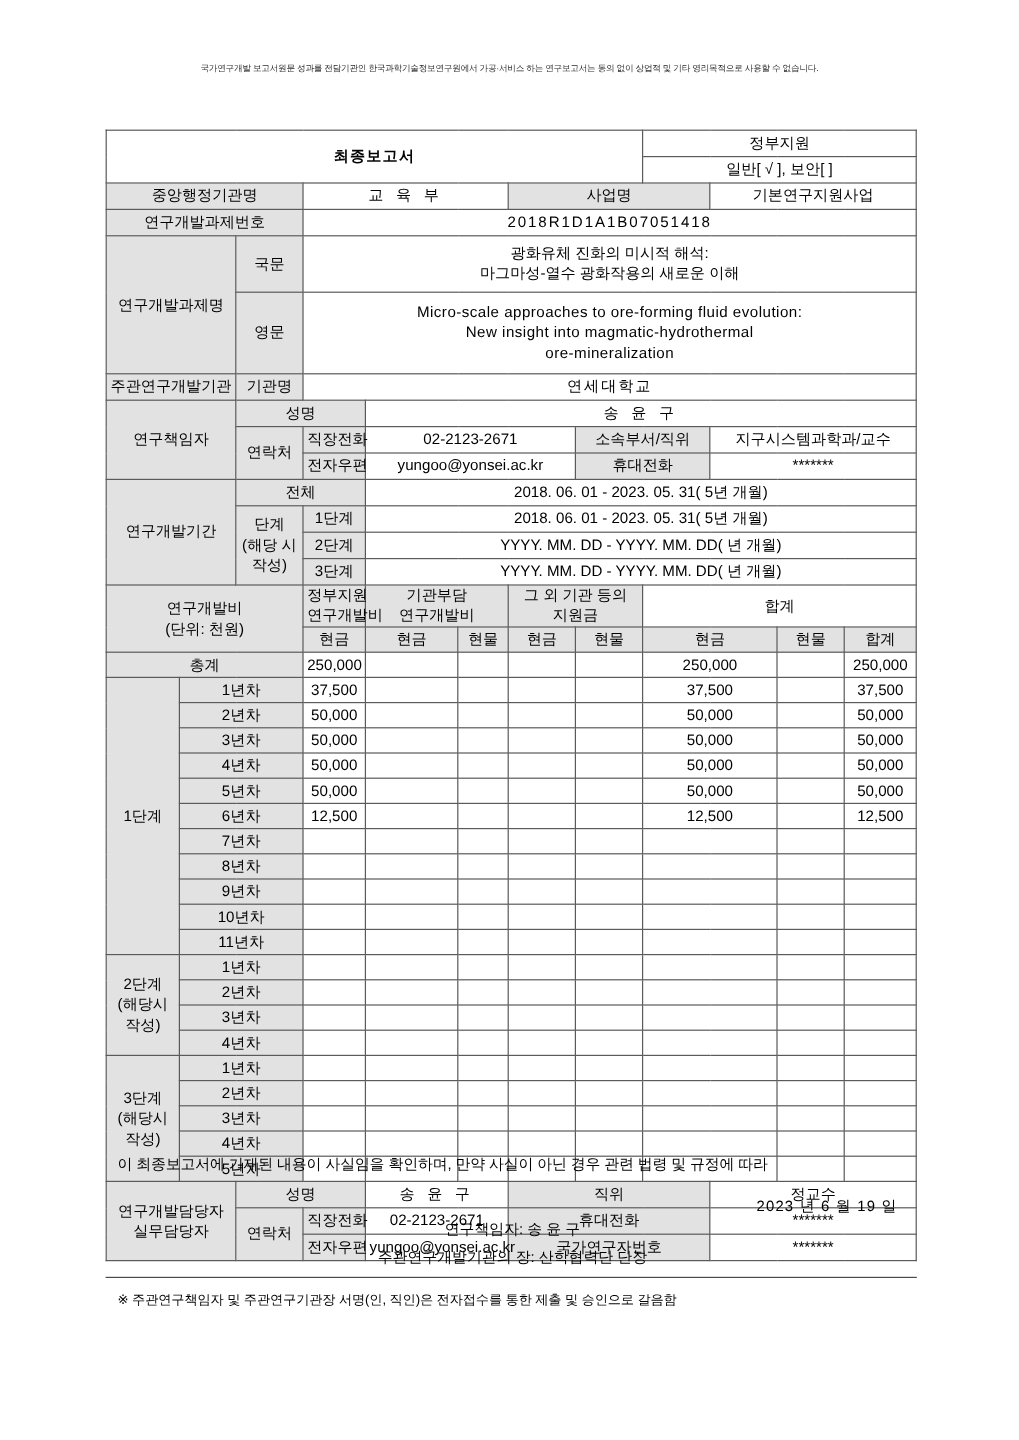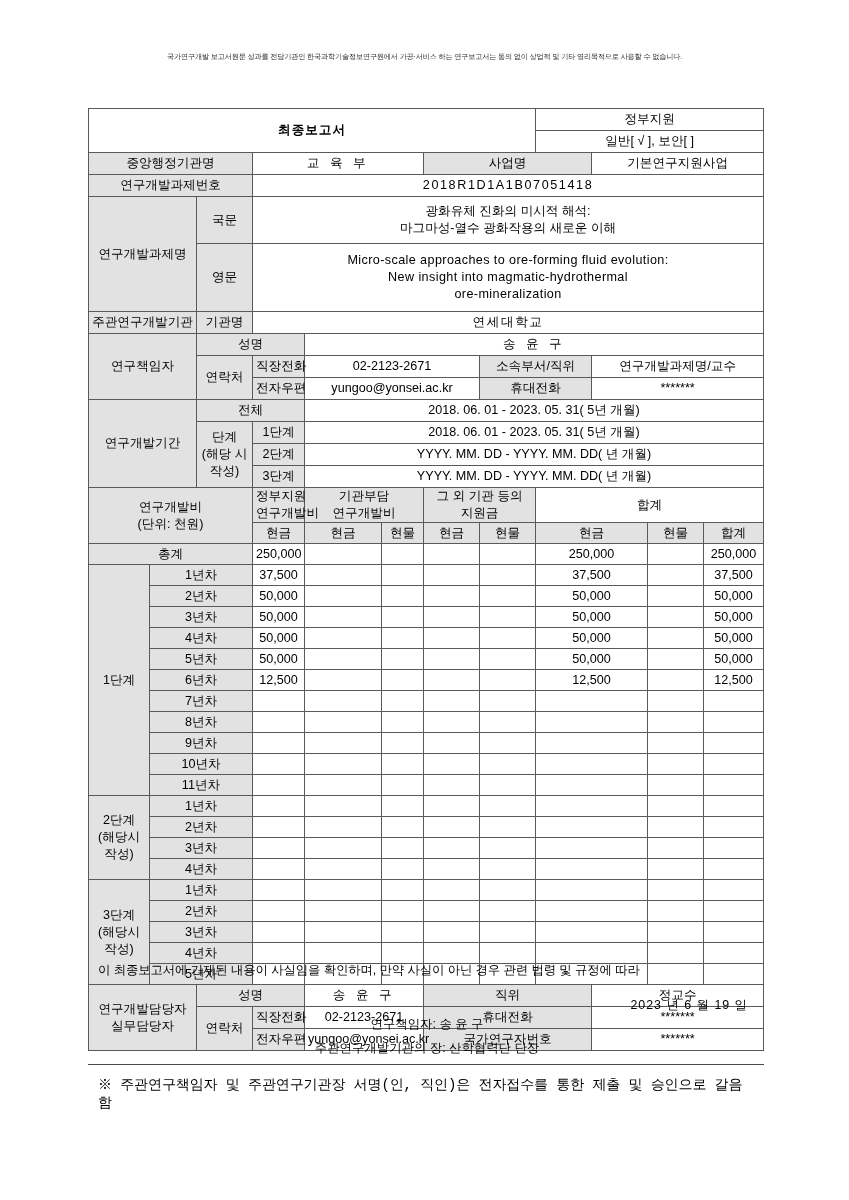--- a/index.html
+++ b/index.html
@@ -103,23 +103,22 @@
     left: 88px;
     top: 1064px;
     width: 676px;
     border-top: 1px solid #4a4a4a;
   }
   .footnote {
     position: absolute;
     left: 98px;
     top: 1076px;
     width: 658px;
-    font-size: 14px;
+    font-size: 11px;
     letter-spacing: -0.1px;
-    font-family: Liberation Mono, monospace;
   }
 </style>
 </head>
 <body>
 
 <div class="page">
 
   <div class="top-notice">국가연구개발 보고서원문 성과를 전담기관인 한국과학기술정보연구원에서 가공·서비스 하는 연구보고서는 동의 없이 상업적 및 기타 영리목적으로 사용할 수 없습니다.</div>
 
   <div class="doc-body">
@@ -187,21 +186,21 @@
       <tr>
         <td class="shade" colspan="2" rowspan="3">연구책임자</td>
         <td class="shade rowh" colspan="2">성명</td>
         <td class="white rowh sp2" colspan="8">송 윤 구</td>
       </tr>
       <tr>
         <td class="shade" rowspan="2">연락처</td>
         <td class="shade rowh">직장전화</td>
         <td class="white rowh" colspan="3">02-2123-2671</td>
         <td class="shade rowh" colspan="2">소속부서/직위</td>
-        <td class="white rowh small nowrapcell" colspan="3">연구개발과제명/교수</td>
+        <td class="white rowh small nowrapcell" colspan="3">지구시스템과학과/교수</td>
       </tr>
       <tr>
         <td class="shade rowh">전자우편</td>
         <td class="white rowh xsmall nowrapcell" colspan="3">yungoo@yonsei.ac.kr</td>
         <td class="shade rowh" colspan="2">휴대전화</td>
         <td class="white rowh" colspan="3">*******</td>
       </tr>
 
       <tr>
         <td class="shade" colspan="2" rowspan="4">연구개발기간</td>

